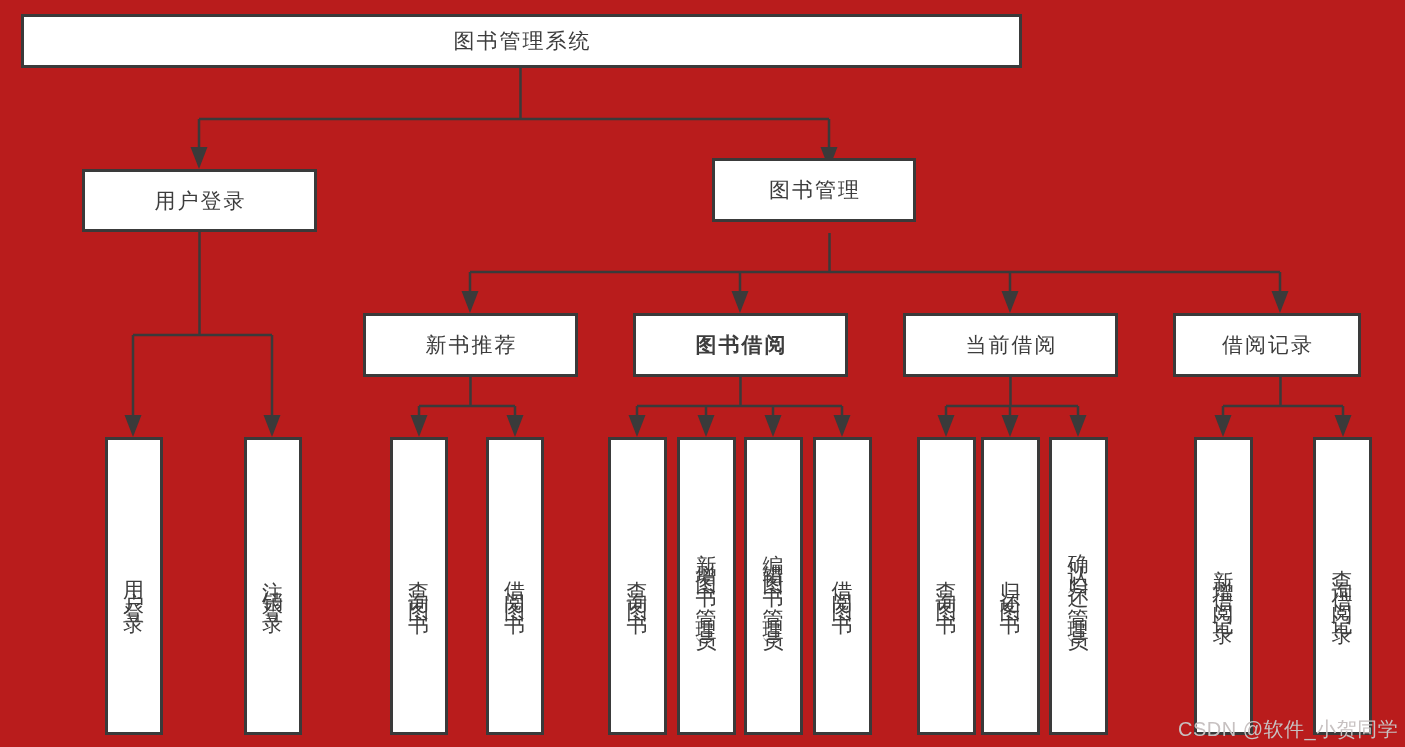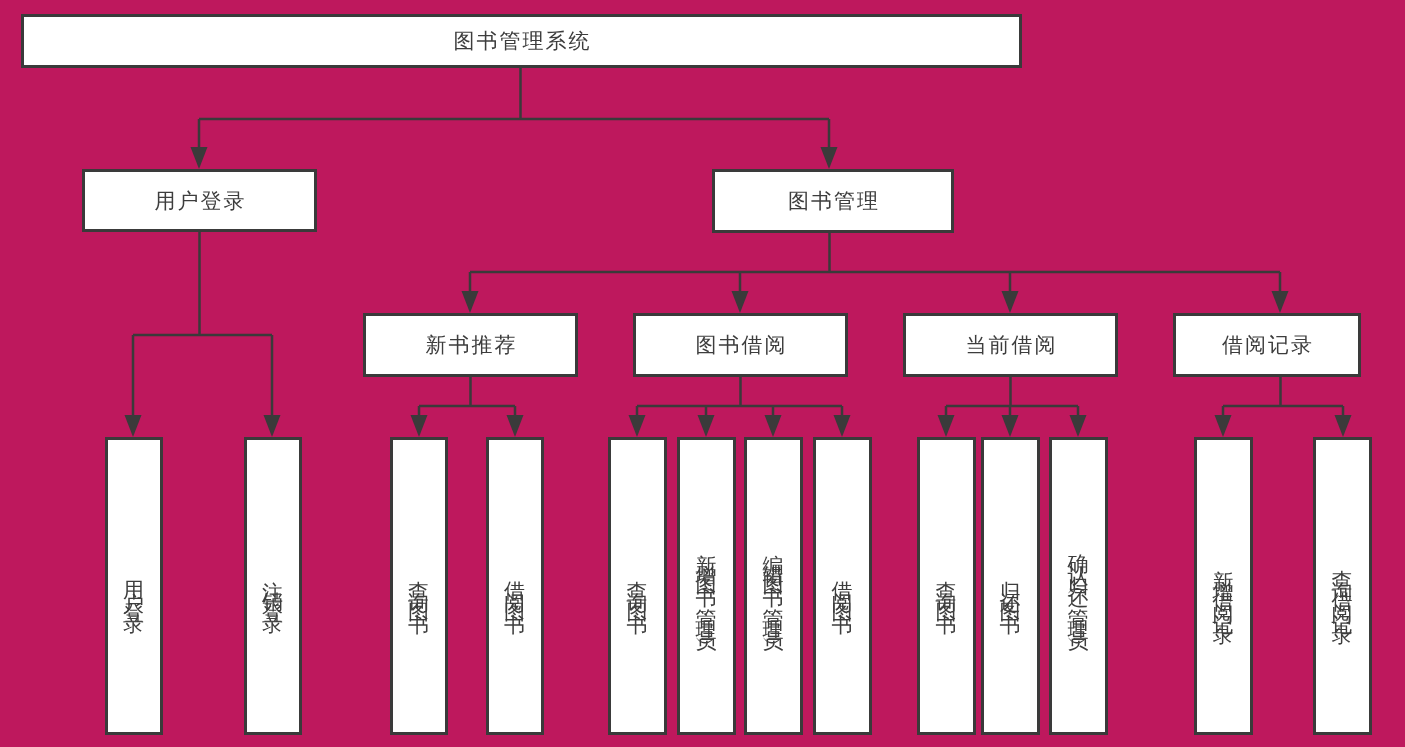--- a/index.html
+++ b/index.html
@@ -1,20 +1,20 @@
 <!DOCTYPE html>
 <html lang="zh"><head>
 <meta charset="utf-8">
 <style>
   html, body { margin: 0; padding: 0; background: #ffffff; }
   .stage {
     position: relative;
     width: 1405px;
     height: 747px;
-    background: #be185d;
+    background: #b91c1c;
     overflow: hidden;
     font-family: "Liberation Sans", sans-serif;
   }
   .wires {
     position: absolute;
     left: 0; top: 0;
     width: 1405px; height: 747px;
     pointer-events: none;
   }
   .wires path.line { stroke: #3a3a3a; stroke-width: 2.5; fill: none; }
@@ -111,28 +111,28 @@
     </g>
   </svg>
 
   <div class="node" style="left:21px; top:14px; width:1001px; height:54px;">
     <span class="lbl-h">图书管理系统</span>
   </div>
 
   <div class="node" style="left:82px; top:169px; width:235px; height:63px;">
     <span class="lbl-h">用户登录</span>
   </div>
-  <div class="node" style="left:712px; top:169px; width:242px; height:64px;text-align:right;">
+  <div class="node" style="left:712px; top:158px; width:204px; height:64px;text-align:right;">
     <span class="lbl-h">图书管理</span>
   </div>
 
   <div class="node" style="left:363px; top:313px; width:215px; height:64px;">
     <span class="lbl-h">新书推荐</span>
   </div>
-  <div class="node" style="left:633px; top:313px; width:215px; height:64px;">
+  <div class="node" style="left:633px; top:313px; width:215px; height:64px;font-weight:bold;">
     <span class="lbl-h">图书借阅</span>
   </div>
   <div class="node" style="left:903px; top:313px; width:215px; height:64px;justify-content:center;">
     <span class="lbl-h">当前借阅</span>
   </div>
   <div class="node" style="left:1173px; top:313px; width:188px; height:64px;">
     <span class="lbl-h">借阅记录</span>
   </div>
 
   <div class="node" style="left:105px; top:437px; width:58px; height:298px;">
@@ -172,14 +172,15 @@
     <span class="lbl-v">确认归还（管理员）</span>
   </div>
 
   <div class="node" style="left:1194px; top:437px; width:59px; height:298px;">
     <span class="lbl-v">新增借阅记录</span>
   </div>
   <div class="node" style="left:1313px; top:437px; width:59px; height:298px;">
     <span class="lbl-v">查询借阅记录</span>
   </div>
 
+  <div class="watermark">CSDN @软件_小贺同学</div>
 
 </div>
 
 </body></html>

